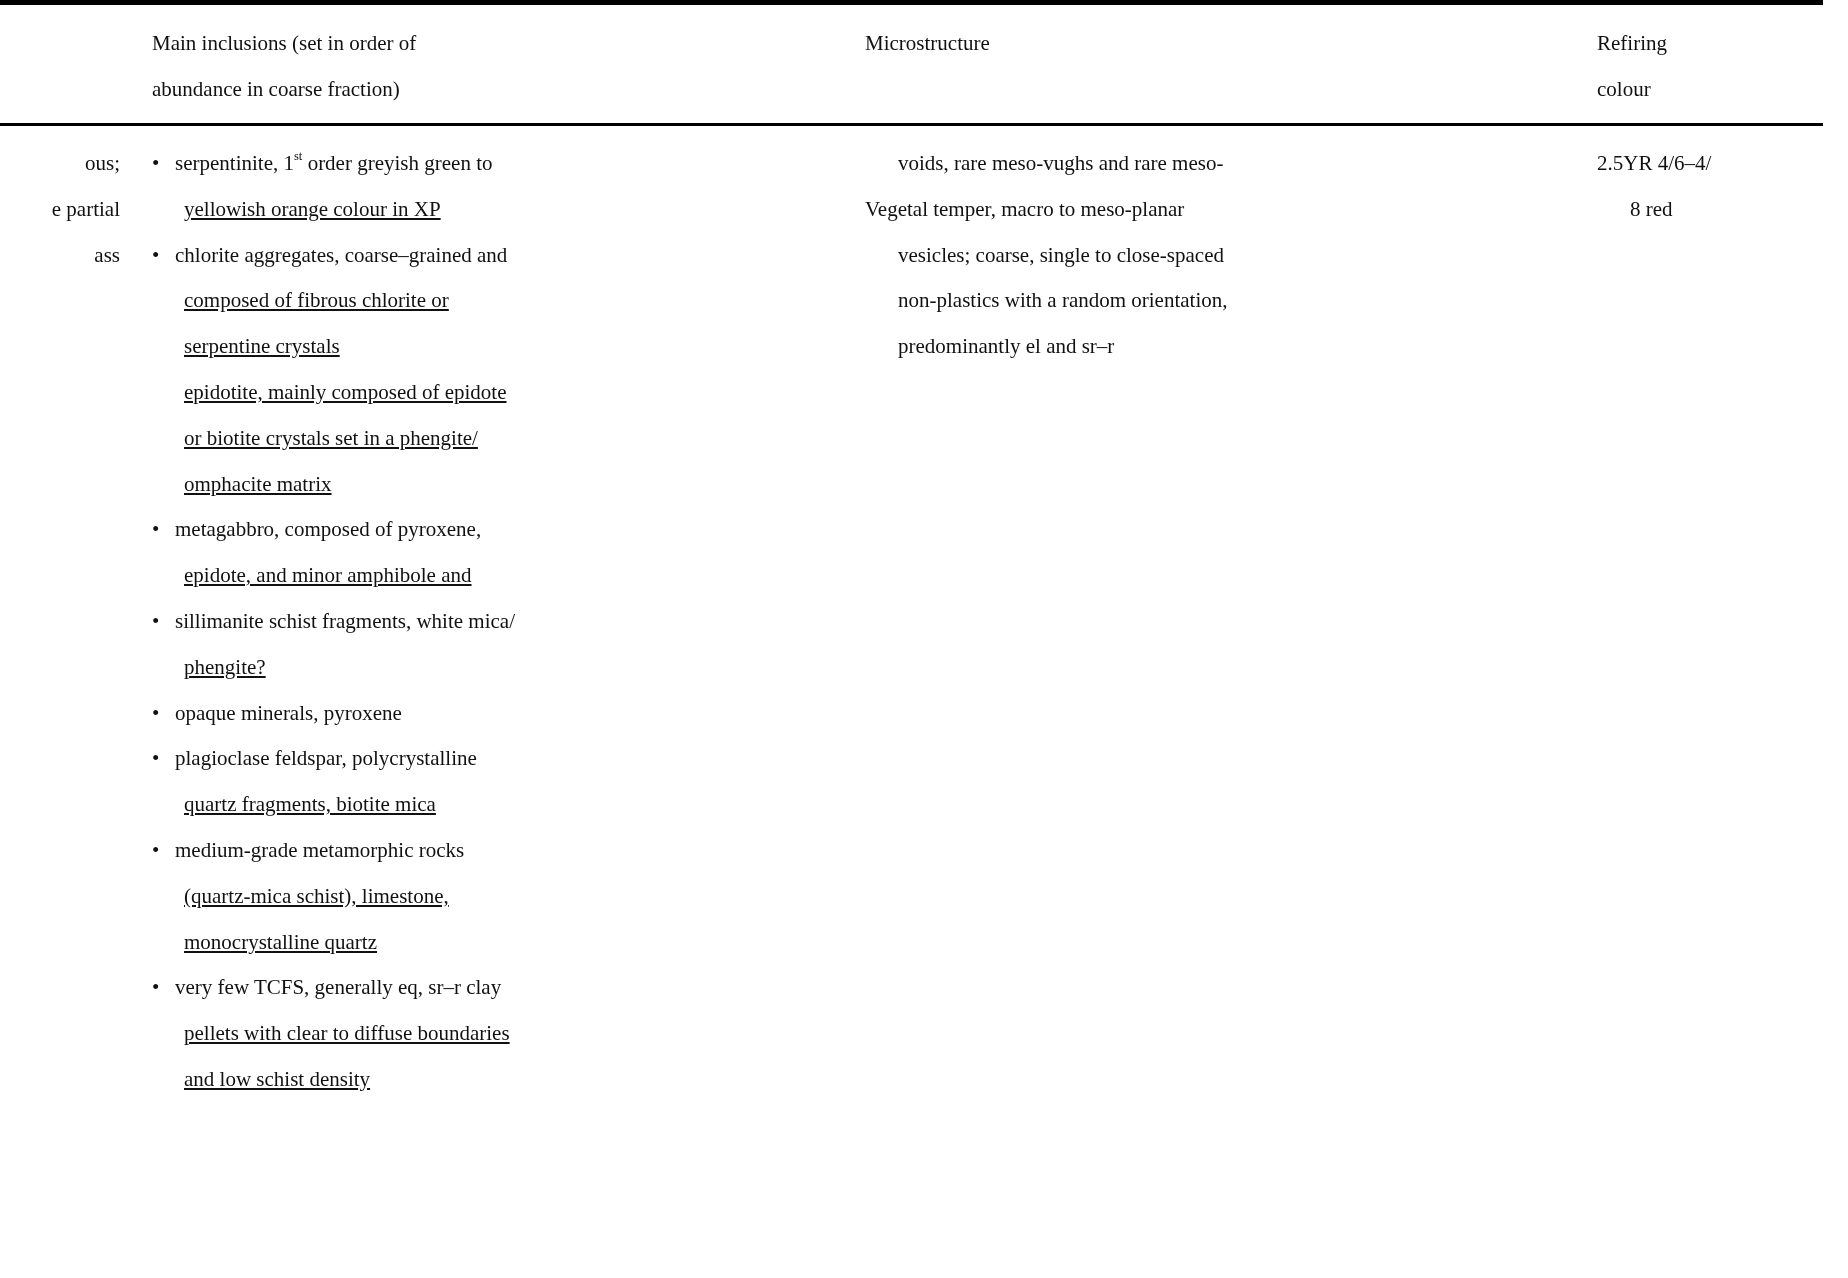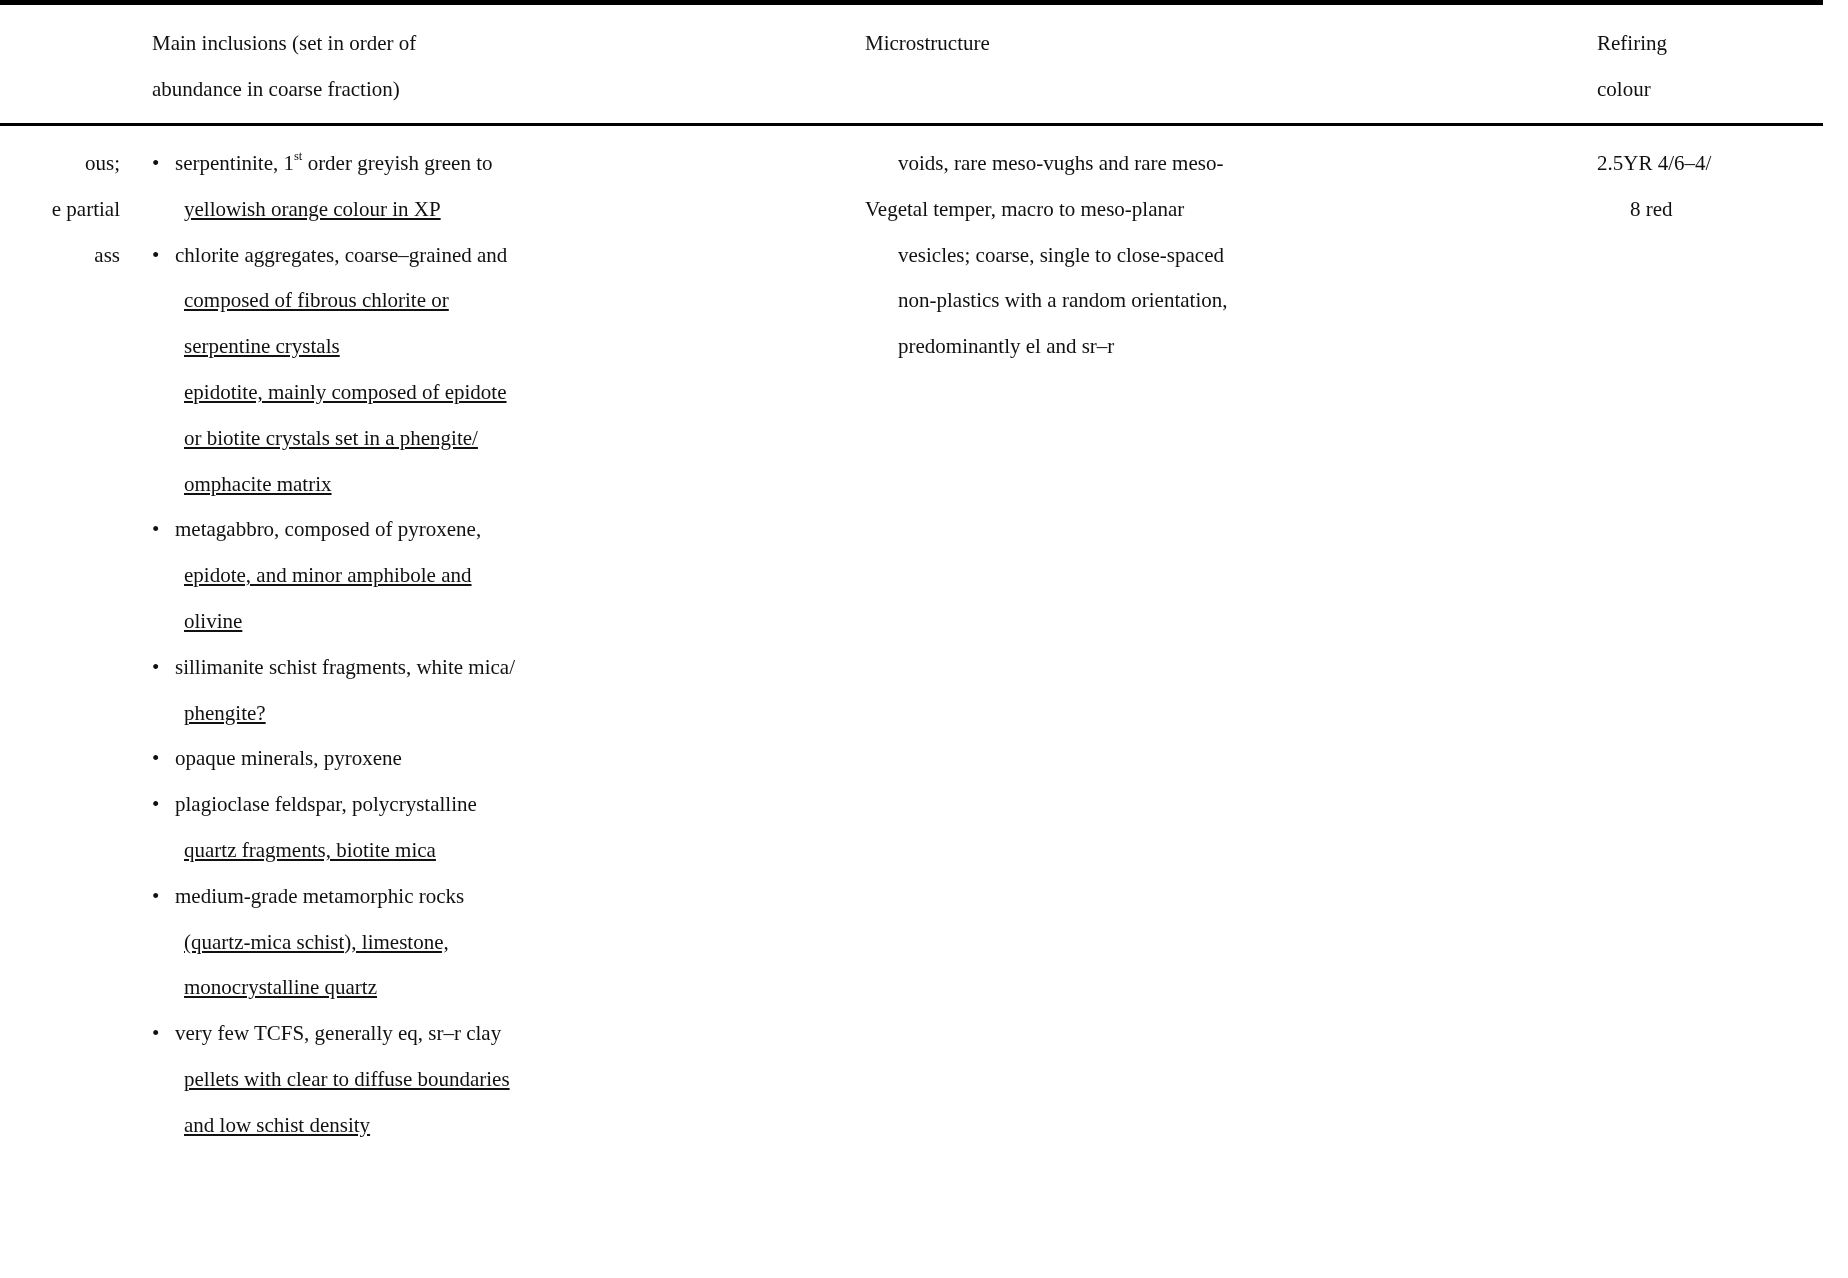--- a/index.html
+++ b/index.html
@@ -96,21 +96,20 @@
 
   <div class="bullet-item">
     <span class="line cont">epidotite, mainly composed of epidote</span>
     <span class="line cont">or biotite crystals set in a phengite/</span>
     <span class="line cont">omphacite matrix</span>
   </div>
 
   <div class="bullet-item">
     <span class="line first"><span class="bullet-glyph">•</span><span>metagabbro, composed of pyroxene,</span></span>
     <span class="line cont">epidote, and minor amphibole and</span>
-    <span class="line cont">olivine</span>
   </div>
 
   <div class="bullet-item">
     <span class="line first"><span class="bullet-glyph">•</span><span>sillimanite schist fragments, white mica/</span></span>
     <span class="line cont">phengite?</span>
   </div>
 
   <div class="bullet-item">
     <span class="line first"><span class="bullet-glyph">•</span><span>opaque minerals, pyroxene</span></span>
   </div>

